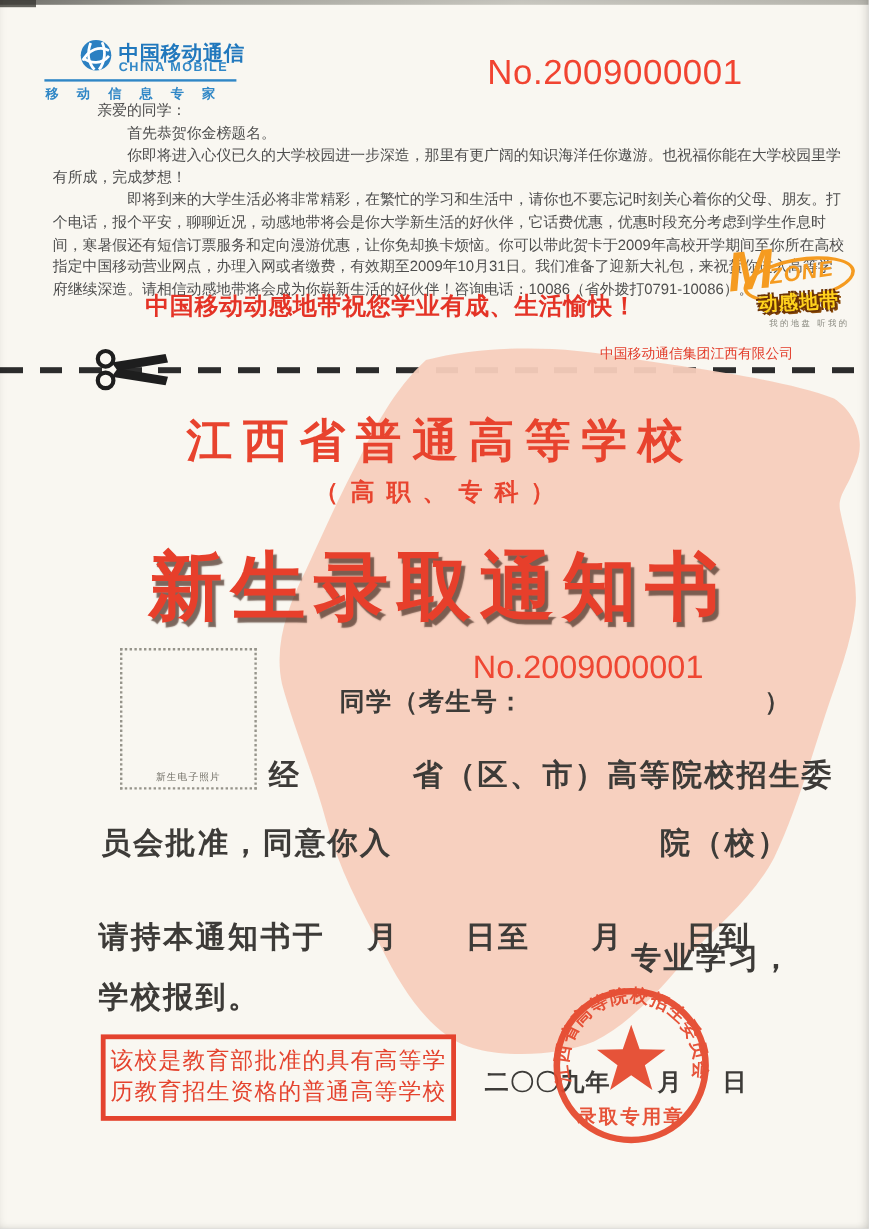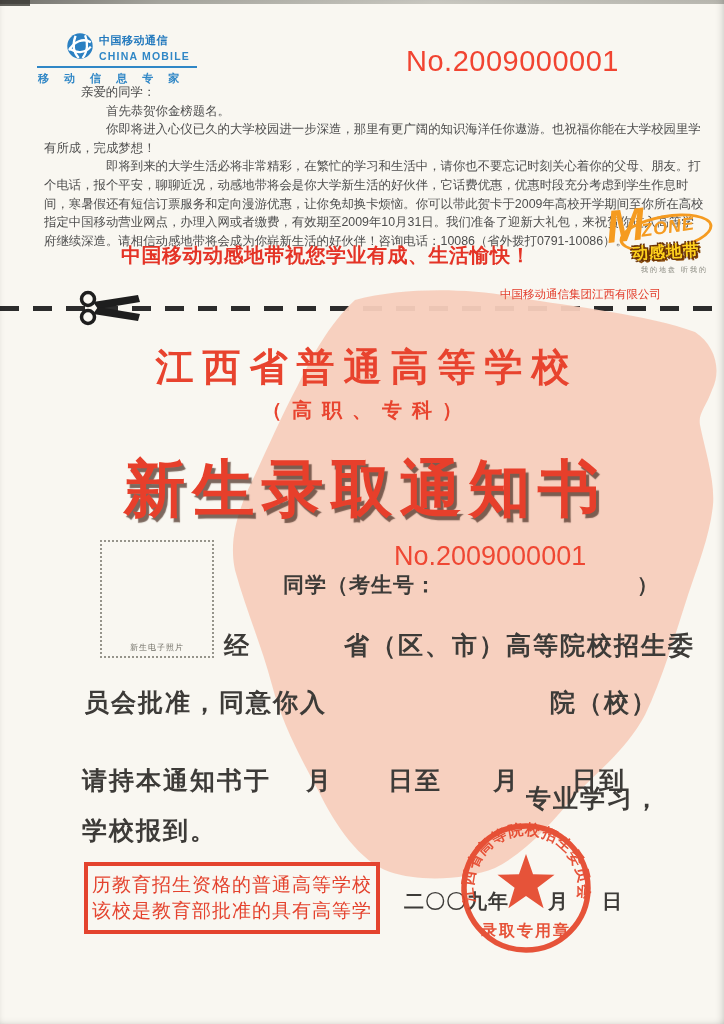--- a/index.html
+++ b/index.html
@@ -9,21 +9,21 @@
     font-family:"Liberation Sans",sans-serif;
   }
   .paper::after{content:"";position:absolute;inset:0;pointer-events:none;
     box-shadow:inset -6px 0 10px -6px rgba(0,0,0,.22),inset 0 -5px 10px -7px rgba(0,0,0,.18),inset 5px 0 10px -8px rgba(0,0,0,.12);}
   .scan-top{position:absolute;top:0;left:0;right:0;height:4px;
     background:linear-gradient(90deg,#45443f,#8a8a82 22%,#b9b8b0 60%,#a3a29a);opacity:.75;}
   .scan-corner{position:absolute;top:0;left:0;width:30px;height:6px;background:#3c3b36;opacity:.8;}
 
   
   .cm-logo-icon{position:absolute;left:66px;top:32px;}
-  .cm-cn{position:absolute;left:99px;top:33px;font-size:11px;font-weight:bold;color:#2178bd;letter-spacing:.5px;}
+  .cm-cn{position:absolute;left:99px;top:33px;font-size:17px;font-weight:bold;color:#2178bd;letter-spacing:.5px;}
   .cm-en{position:absolute;left:99px;top:50px;font-size:10.5px;font-weight:bold;color:#3087c6;letter-spacing:1.2px;}
   .cm-divider{position:absolute;left:37px;top:66px;width:160px;height:2px;background:#3087c6;}
   .cm-tagline{position:absolute;left:38px;top:71px;font-size:11px;font-weight:bold;color:#3087c6;letter-spacing:6px;white-space:nowrap;}
   .doc-no-top{position:absolute;left:406px;top:45px;font-size:29px;color:#f14431;letter-spacing:.5px;}
 
   
   .letter{position:absolute;left:44px;top:83px;width:660px;font-size:12.4px;line-height:18.6px;color:#4e4e4e;z-index:2;}
   .letter p{margin:0;}
   .letter .salut{padding-left:37px;}
   .letter .ind{text-indent:62px;}
@@ -171,22 +171,22 @@
   <span class="f f-college">院（校）</span>
   <span class="f f-major">专业学习，</span>
   <span class="f f-hold">请持本通知书于</span>
   <span class="f f-m1">月</span>
   <span class="f f-dto">日至</span>
   <span class="f f-m2">月</span>
   <span class="f f-darr">日到</span>
   <span class="f f-report">学校报到。</span>
 
   <div class="accred">
+    <div>该校是教育部批准的具有高等学</div>
     <div>历教育招生资格的普通高等学校</div>
-    <div>该校是教育部批准的具有高等学</div>
   </div>
 
   <span class="d d-year">二〇〇九年</span>
   <span class="d d-month">月</span>
   <span class="d d-day">日</span>
 
   <svg class="seal" width="148" height="148" viewBox="0 0 148 148">
     <circle cx="74" cy="74" r="62" fill="none" stroke="#e5472c" stroke-width="5.5"></circle>
     <path id="sealArc" d="M 23 88 A 53 53 0 1 1 125 88" fill="none"></path>
     <text font-size="15" font-weight="bold" fill="#e5472c">

